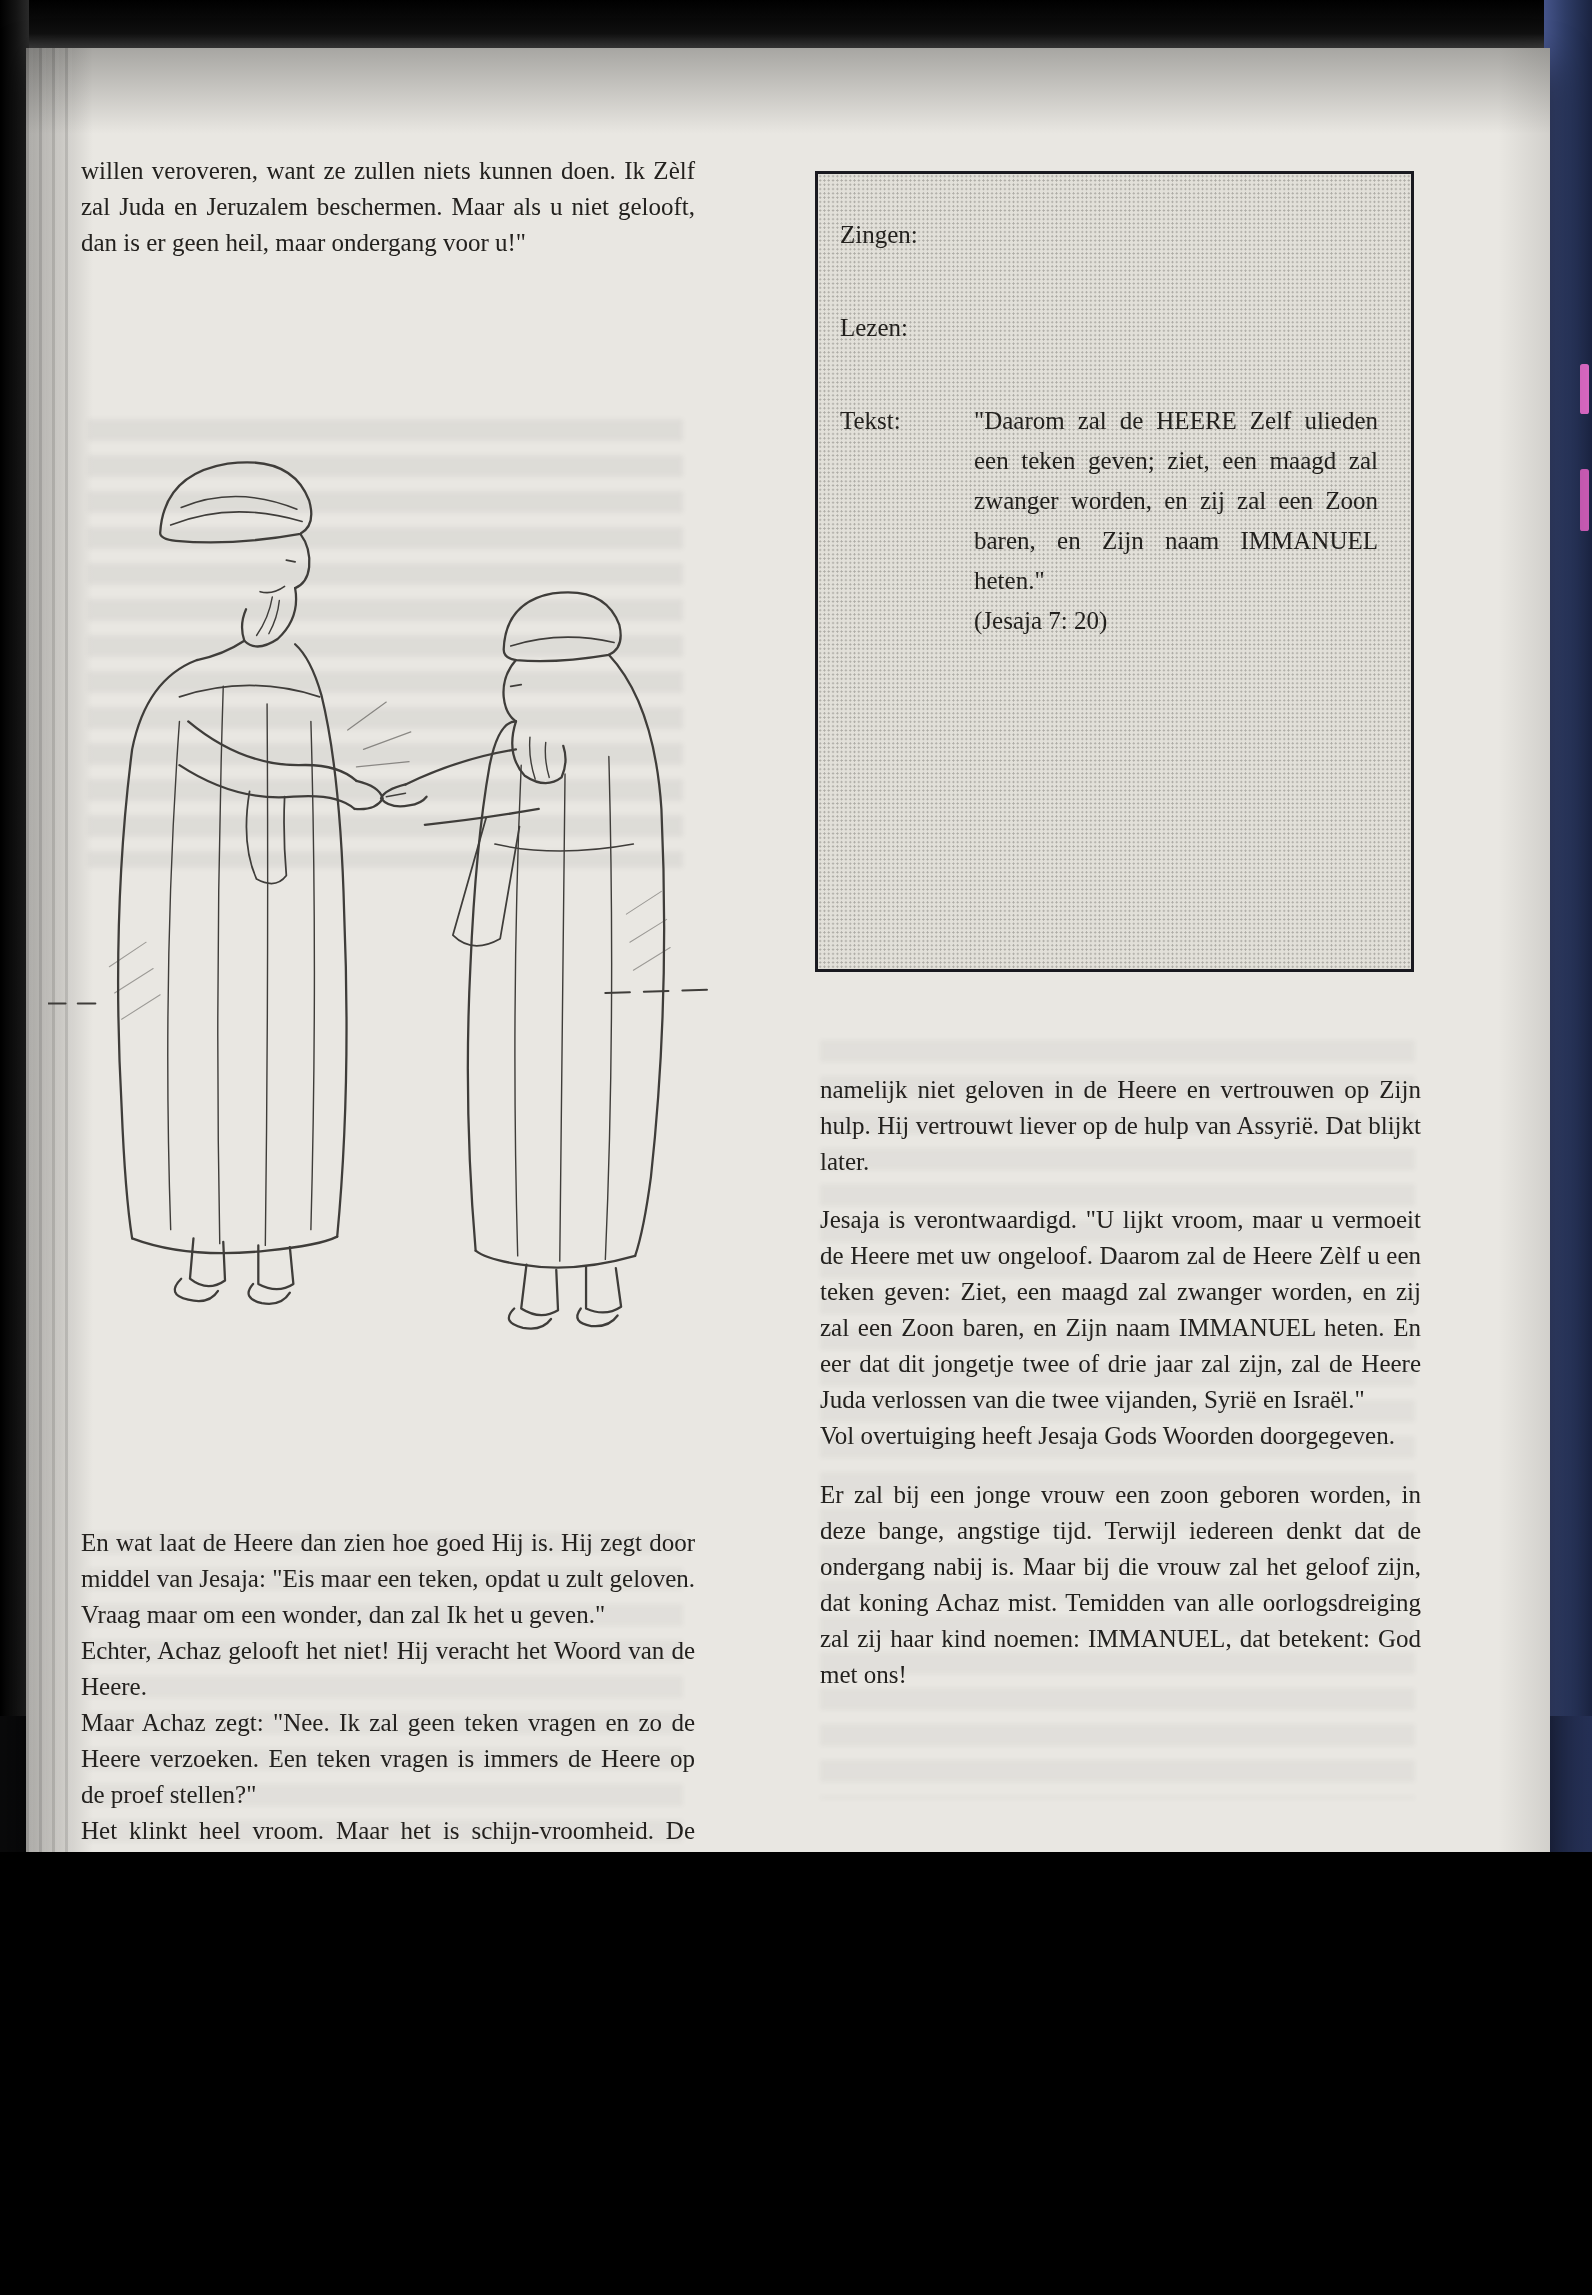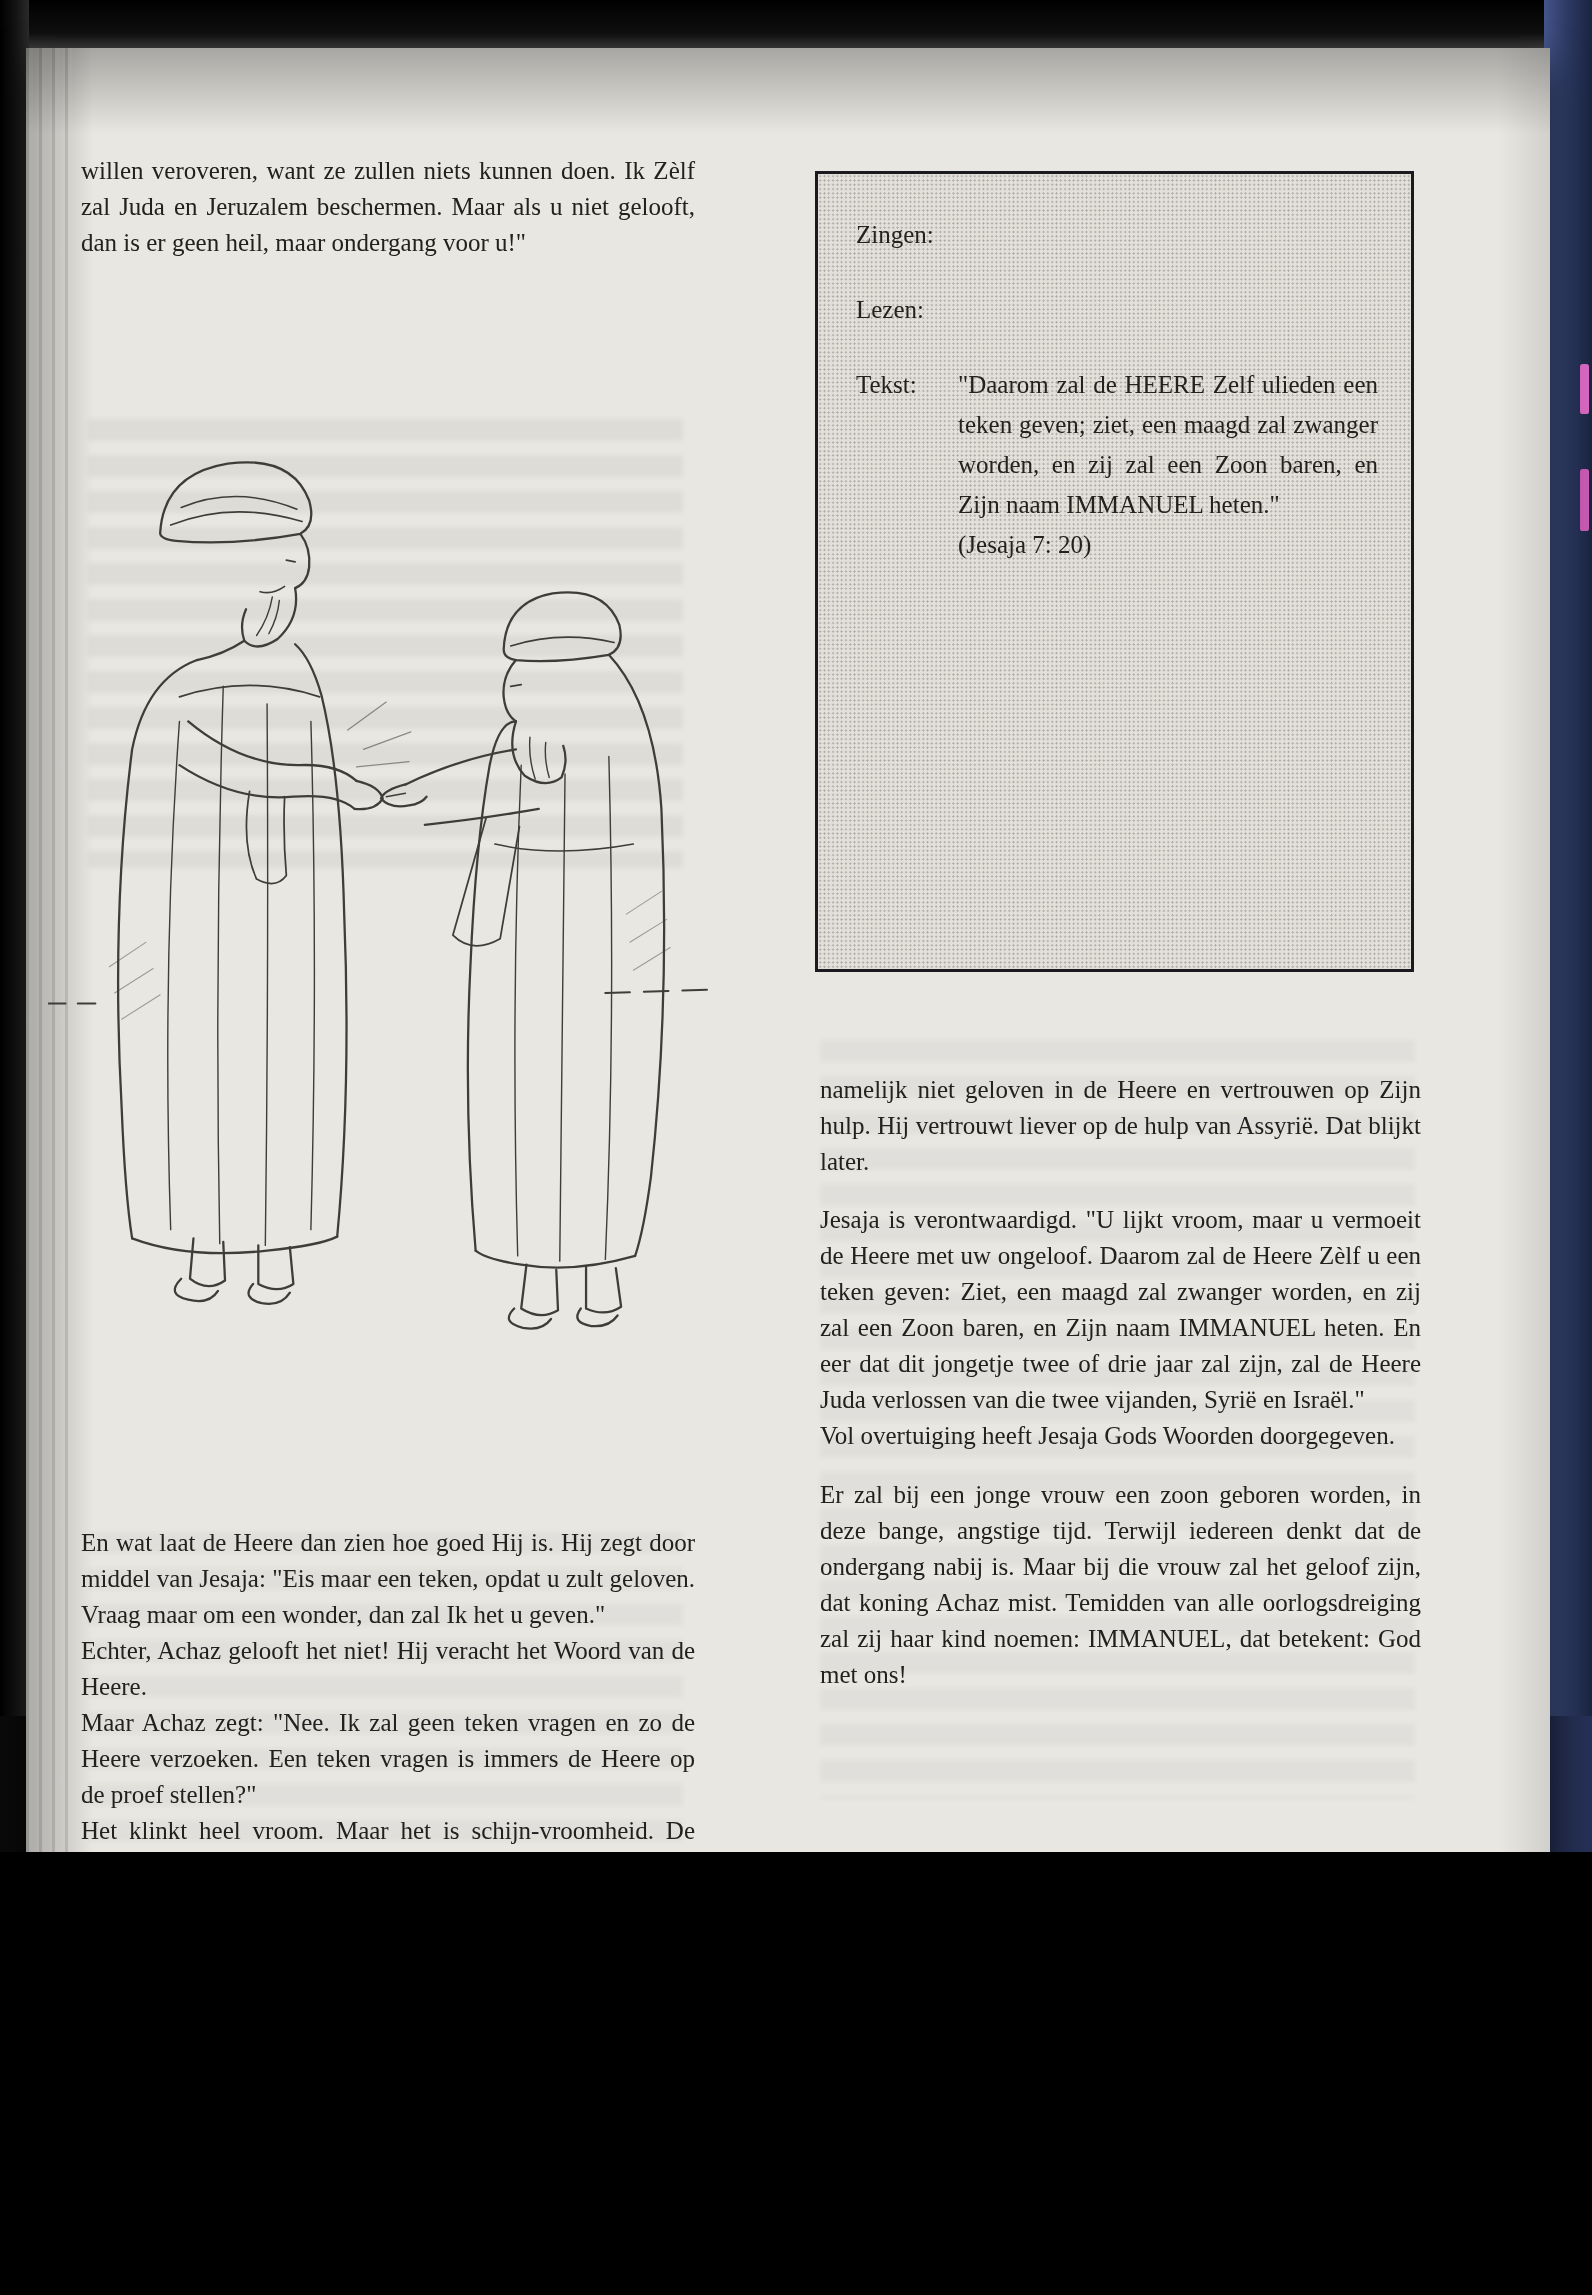--- a/index.html
+++ b/index.html
@@ -67,27 +67,27 @@
   .col-right-body p.gap { margin-top:22.4px; }
 
   
   .illustration-wrap { position:absolute; left:22.4px; top:273px; width:666px; height:1160px; }
   .illustration-wrap svg { width:100%; height:100%; }
 
   
   .info-box {
     position:absolute; left:789px; top:123px; width:599px; height:801px;
     box-sizing:border-box; border:3.5px solid #1a1a20;
-    padding:41px 33px 0 38px;
+    padding:41px 33px 0 22px;
     background-color:#e2e0d9;
     background-image:radial-gradient(rgba(92,90,85,.38) 0.9px, transparent 1.2px);
     background-size:4.3px 4.3px;
   }
   .box-row { display:flex; font-size:25px; line-height:40px; color:#23211e; }
-  .box-row + .box-row { margin-top:35px; }
+  .box-row + .box-row { margin-top:53px;gap:32px; }
   .box-label { flex:0 0 102px; }
   .box-content { flex:1; }
   .box-content .quote { text-align:justify; margin:0; }
   .box-content .ref { margin:0; }
 
   .page-number {
     position:absolute; left:1310px; top:2004px;
     font-size:27px; color:#2a2825;
   }
 </style>

